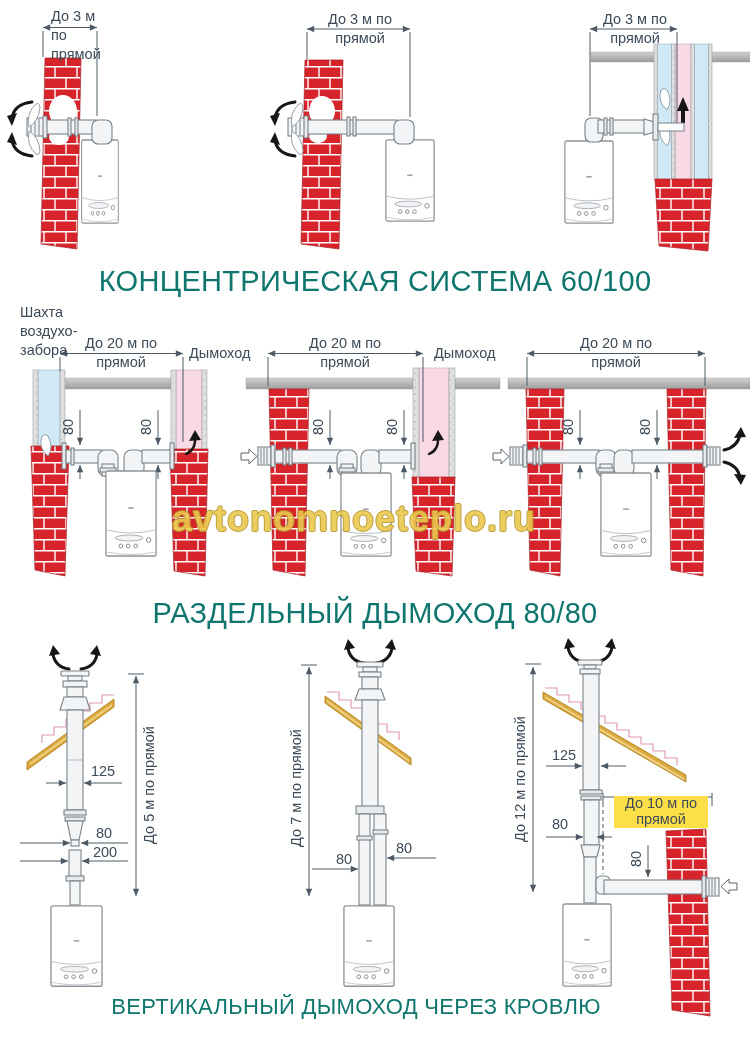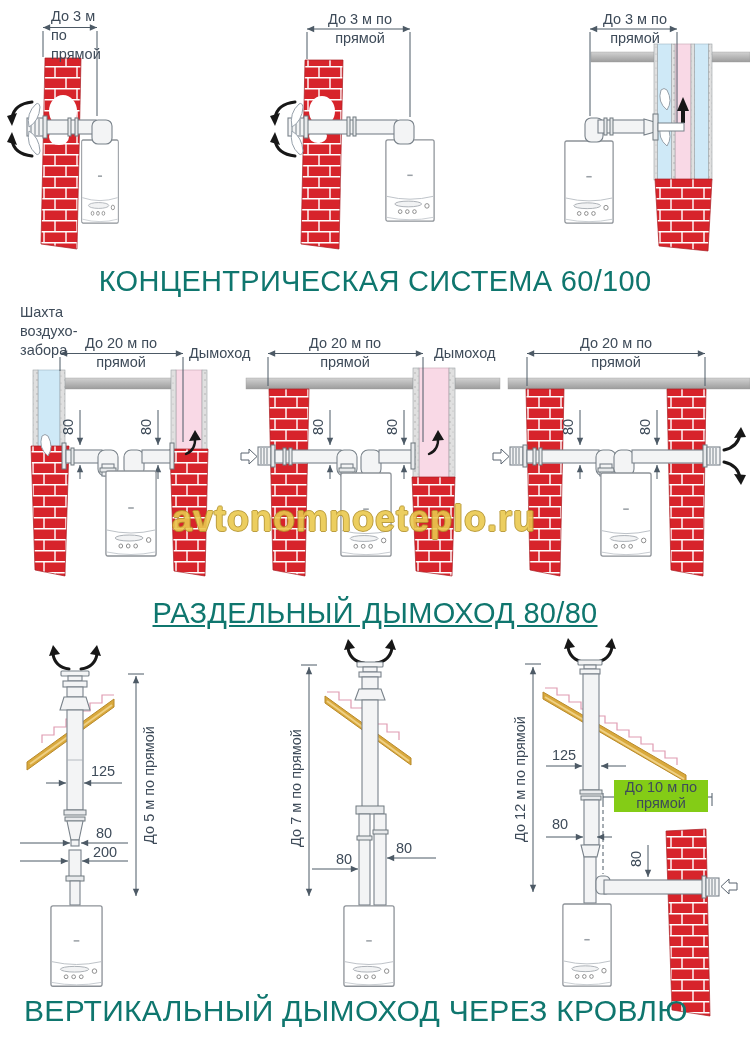--- a/index.html
+++ b/index.html
@@ -7,21 +7,21 @@
          font-family:"Liberation Sans",sans-serif;}
   .stage svg{position:absolute;left:0;top:0;}
   .lbl{position:absolute;font-size:14.5px;line-height:1.3;color:#3e4b59;white-space:pre-line;}
   .ctr{text-align:center;}
   .r90{transform:rotate(-90deg);transform-origin:center center;text-align:center;}
   .title{position:absolute;left:0;width:750px;text-align:center;color:#0f766e;
          font-size:29px;letter-spacing:.3px;white-space:nowrap;}
   .wm{position:absolute;left:172px;top:498px;font-size:36px;font-weight:700;letter-spacing:1px;
       color:#eac94e;opacity:.9;white-space:nowrap;
       text-shadow:1px 0 #b5942c,-1px 0 #b5942c,0 1px #b5942c,0 -1px #b5942c;}
-  .hdimlbl{background:#84cc16;padding:0 2px;}
+  .hdimlbl{background:#fde047;padding:0 2px;margin-top:16px;}
   
   svg .pipe{fill:#f3f4f5;stroke:#79828a;stroke-width:1.1;}
   svg .flange{fill:#e8eaec;stroke:#6f787f;stroke-width:1;}
   svg .dim{stroke:#4d5a66;stroke-width:1;fill:none;}
   svg .dimd{stroke:#4d5a66;stroke-width:1;fill:none;stroke-dasharray:4 3;}
   svg .brickp{fill:url(#brick);stroke:#a91e24;stroke-width:.7;}
   svg .blue{fill:#cfe9f7;stroke:#9fb6c4;stroke-width:.6;}
   svg .pink{fill:#f9d9e6;stroke:#c4a3b1;stroke-width:.6;}
   svg .conc{fill:url(#conc);stroke:#9aa0a4;stroke-width:.6;}
   svg .slab{fill:url(#slabGrad);stroke:#9b9b9b;stroke-width:.4;}
@@ -372,33 +372,33 @@
 
 <span class="lbl r90" style="left:57px;top:418px;width:22px;height:18px;">80</span>
 <span class="lbl r90" style="left:135px;top:418px;width:22px;height:18px;">80</span>
 <span class="lbl r90" style="left:307px;top:418px;width:22px;height:18px;">80</span>
 <span class="lbl r90" style="left:381px;top:418px;width:22px;height:18px;">80</span>
 <span class="lbl r90" style="left:557px;top:418px;width:22px;height:18px;">80</span>
 <span class="lbl r90" style="left:634px;top:418px;width:22px;height:18px;">80</span>
 
 <span class="wm">avtonomnoeteplo.ru</span>
 
-<div class="title" style="top:597px;text-decoration:underline;">РАЗДЕЛЬНЫЙ ДЫМОХОД 80/80</div>
+<div class="title" style="top:597px;">РАЗДЕЛЬНЫЙ ДЫМОХОД 80/80</div>
 
 <span class="lbl r90" style="left:83px;top:776px;width:132px;height:18px;">До 5 м по прямой</span>
 <span class="lbl ctr" style="left:78px;top:762px;width:50px;">125</span>
 <span class="lbl ctr" style="left:79px;top:826px;width:50px;line-height:1.1;">80</span>
 <span class="lbl ctr" style="left:80px;top:845px;width:50px;line-height:1.1;">200</span>
 
 <span class="lbl r90" style="left:230px;top:779px;width:132px;height:18px;">До 7 м по прямой</span>
 <span class="lbl ctr" style="left:379px;top:841px;width:50px;line-height:1.1;">80</span>
 <span class="lbl ctr" style="left:319px;top:852px;width:50px;line-height:1.1;">80</span>
 
 <span class="lbl r90" style="left:445px;top:770px;width:150px;height:18px;">До 12 м по прямой</span>
 <span class="lbl ctr" style="left:539px;top:748px;width:50px;line-height:1.1;">125</span>
 <span class="lbl ctr hdimlbl" style="left:614px;top:780px;width:90px;line-height:1.1;">До 10 м по
 прямой</span>
 <span class="lbl ctr" style="left:535px;top:817px;width:50px;line-height:1.1;">80</span>
 <span class="lbl r90" style="left:625px;top:850px;width:22px;height:18px;">80</span>
 
-<div class="title" style="top:994px;width:712px;font-size:30px;">ВЕРТИКАЛЬНЫЙ ДЫМОХОД ЧЕРЕЗ КРОВЛЮ</div>
+<div class="title" style="top:994px;width:712px;font-size:22px;">ВЕРТИКАЛЬНЫЙ ДЫМОХОД ЧЕРЕЗ КРОВЛЮ</div>
 
 </div>
 
 </body></html>

